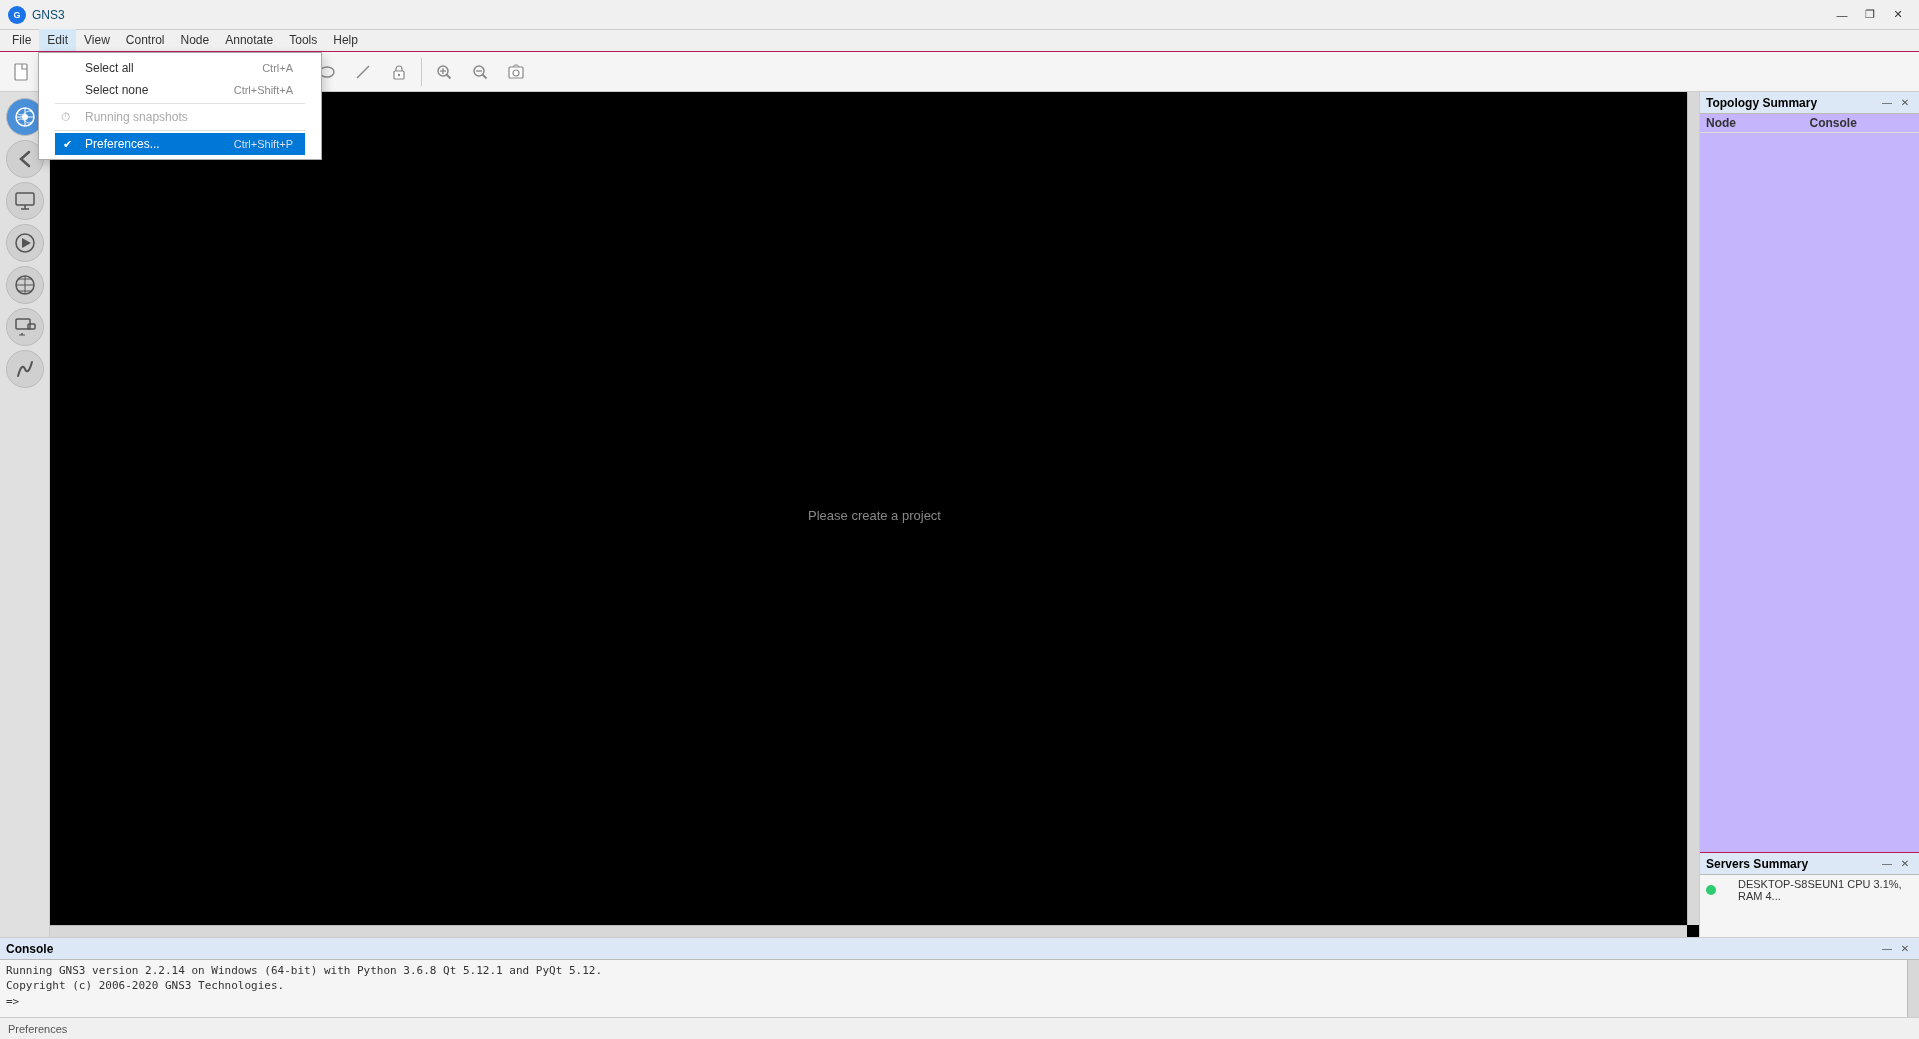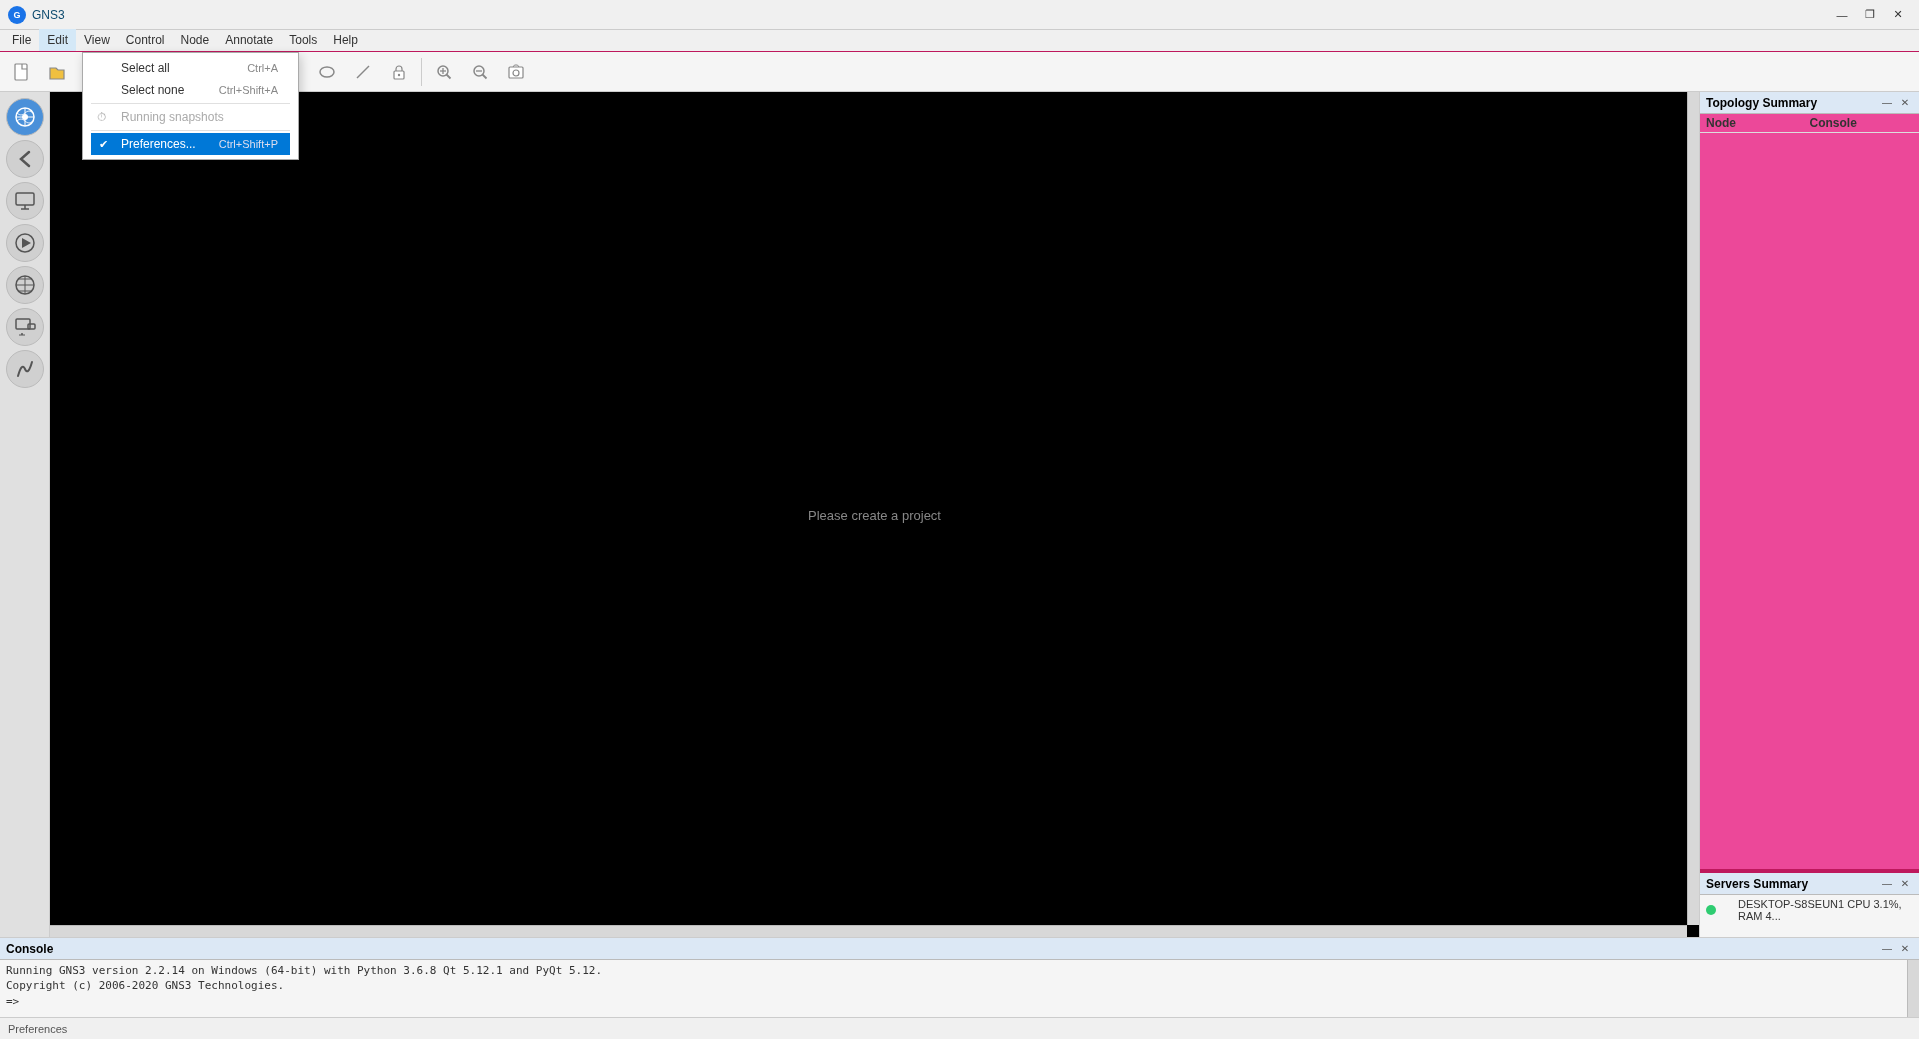--- a/index.html
+++ b/index.html
@@ -182,22 +182,22 @@
     #right-panel {
       width: 220px;
       display: flex;
       flex-direction: column;
       border-left: 1px solid #ccc;
     }
 
     
     #topology-summary {
       flex: 1;
-      background: #ec4899;
-      border-bottom: 4px solid #be185d;
+      background: #c4b5fd;
+      border-bottom: 1px solid #be185d;
       overflow: hidden;
     }
     .panel-header {
       height: 22px;
       background: #dce8f5;
       border-bottom: 1px solid #bbb;
       display: flex;
       align-items: center;
       justify-content: space-between;
       padding: 0 6px;
@@ -226,21 +226,21 @@
       font-size: 12px;
       font-weight: bold;
       border-bottom: 1px solid #ddd;
       color: #333;
     }
     .topo-col-node { flex: 1; }
     .topo-col-console { flex: 1; }
 
     
     #servers-summary {
-      height: 64px;
+      height: 84px;
       background: #f5f5f5;
     }
     .server-item {
       display: flex;
       align-items: center;
       padding: 3px 6px;
       font-size: 11px;
       color: #333;
       gap: 22px;
     }
@@ -296,27 +296,26 @@
       width: 12px;
       background: #d8d8d8;
       border-left: 1px solid #bbb;
     }
 
     
     #edit-menu-dropdown {
       position: absolute;
       top: 52px;
       left: 38px;
-      width: 217px;
+      width: 284px;
       background: white;
       border: 1px solid #aaa;
       box-shadow: 2px 4px 10px rgba(0,0,0,0.2);
       z-index: 1000;
-      padding: 4px 8px;
-      margin-left: 44px;
+      padding: 4px 16px;
     }
     .dropdown-item {
       display: flex;
       align-items: center;
       justify-content: space-between;
       padding: 4px 12px 4px 30px;
       font-size: 12px;
       color: #333;
       cursor: pointer;
       min-height: 22px;

